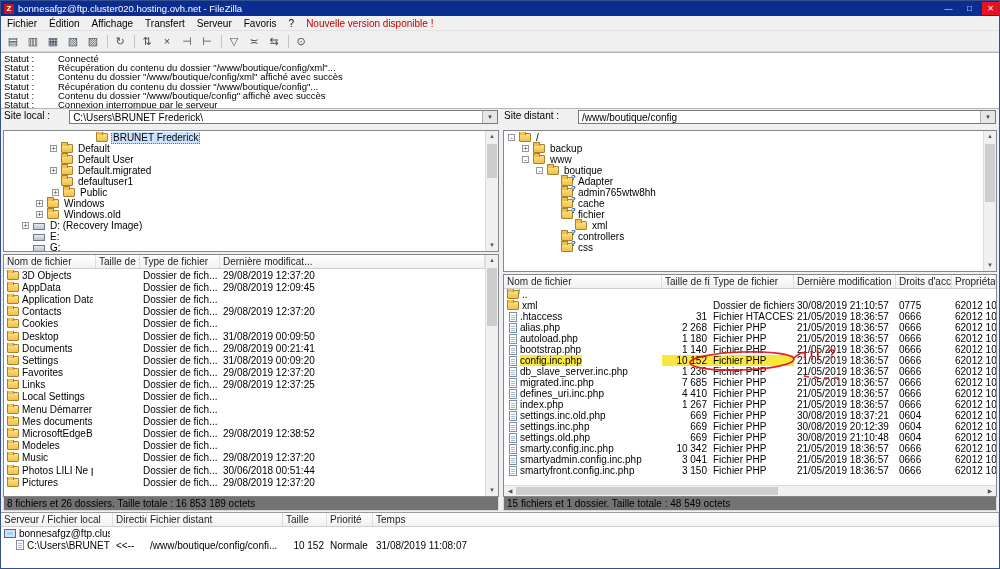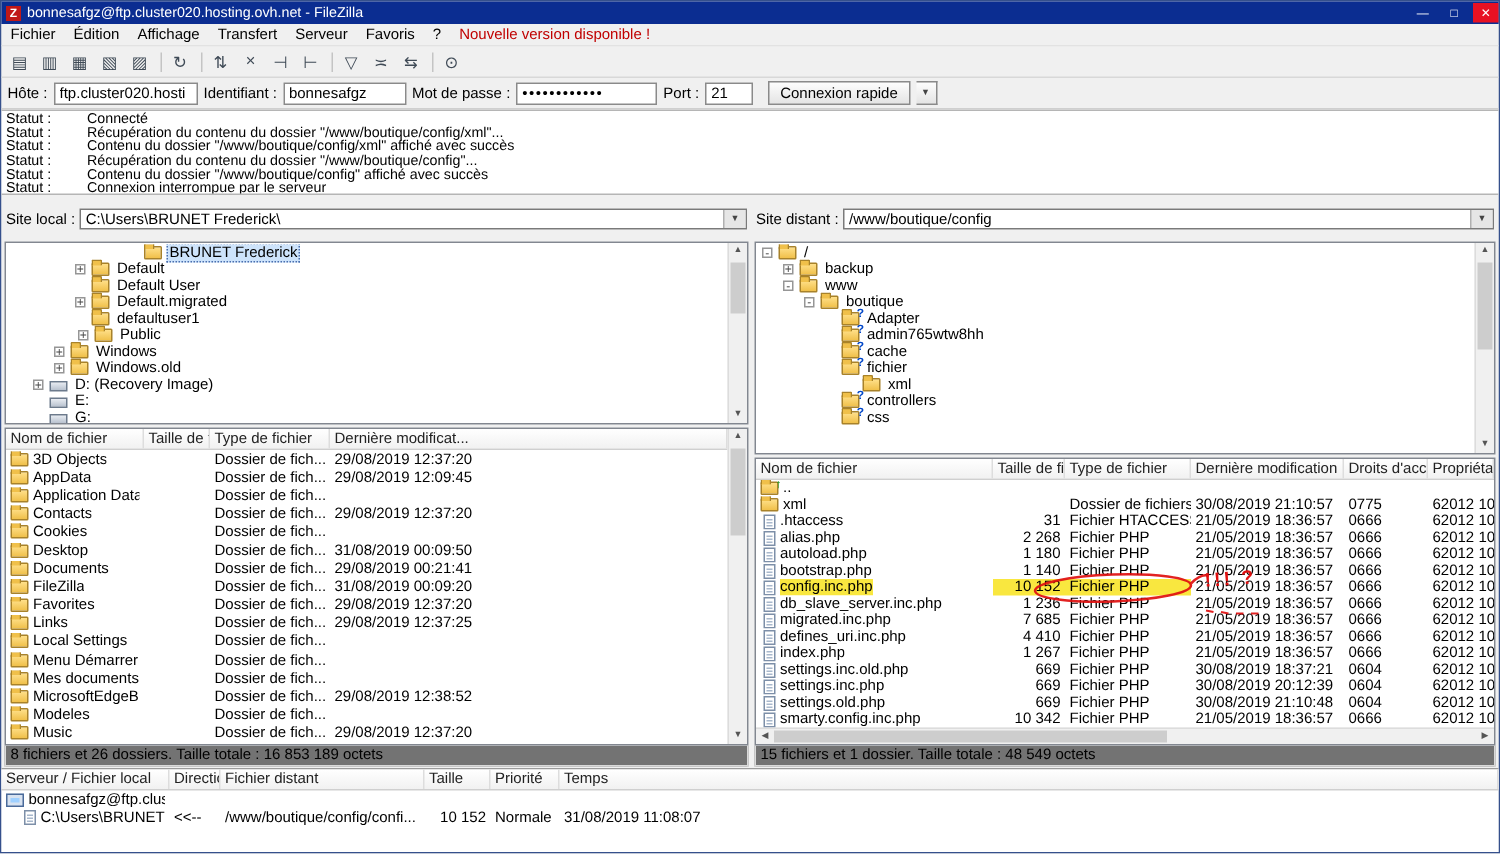--- a/index.html
+++ b/index.html
@@ -41,21 +41,21 @@
   .log-line{display:flex;line-height:9.2px;font-size:9.5px;white-space:nowrap;}
   .log-prefix{width:54px;flex:none;}
 
   
   .main{flex:1;display:flex;min-height:0;background:#f0f0f0;padding:1px 2px;}
   .col{display:flex;flex-direction:column;min-width:0;}
   .col.left{width:496px;flex:none;}
   .vsplit{width:4px;flex:none;}
   .col.right{flex:1;}
 
-  .path-bar{height:30px;display:flex;align-items:center;gap:3px;padding:0 1px;flex:none;white-space:nowrap;}
+  .path-bar{height:20px;display:flex;align-items:flex-start;gap:19px;padding:0 1px;flex:none;white-space:nowrap;}
   .combo{flex:1;display:flex;align-items:center;border:1px solid #7a7a7a;background:#fff;height:14px;min-width:0;}
   .combo .val{flex:1;padding:0 3px;overflow:hidden;white-space:nowrap;}
   .combo .drop{width:15px;height:100%;background:#e6e6e6;border-left:1px solid #b0b0b0;display:flex;align-items:center;justify-content:center;font-size:6px;color:#444;flex:none;}
 
   .tree{background:#fff;border:1px solid #828790;position:relative;overflow:hidden;flex:none;}
   .col.left .tree{height:122px;}
   .col.right .tree{height:142px;}
   .tree-inner{position:absolute;top:1px;left:0;right:13px;bottom:0;overflow:hidden;}
   .tree-row{height:11px;display:flex;align-items:center;white-space:nowrap;}
   .exp{width:7px;height:7px;margin-right:3px;flex:none;text-align:center;font-size:8px;line-height:5px;color:#444;}
@@ -196,32 +196,20 @@
 
       <span class="tb-item">≍</span>
 
       <span class="tb-item">⇆</span>
 
       <span class="tb-item sep"></span>
 
       <span class="tb-item">⊙</span>
     </div>
 
-  <div class="quickbar">
-    <span class="qc-label">Hôte :</span>
-    <input class="qc-input host" value="ftp.cluster020.hosti" style="">
-    <span class="qc-label">Identifiant :</span>
-    <input class="qc-input user" value="bonnesafgz" style="">
-    <span class="qc-label">Mot de passe :</span>
-    <input class="qc-input pass" value="••••••••••••" style="">
-    <span class="qc-label">Port :</span>
-    <input class="qc-input port" value="21" style="">
-    <button class="qc-btn">Connexion rapide</button>
-    <span class="qc-drop">▼</span>
-  </div>
 
   <div class="log">
 
       <div class="log-line">
         <span class="log-prefix">Statut :</span>
         <span class="log-text">Connecté</span>
       </div>
 
       <div class="log-line">
         <span class="log-prefix">Statut :</span>
@@ -415,21 +403,21 @@
                 <span class="txt">Documents</span>
               </span>
               <span class="cell num c-size"></span>
               <span class="cell c-type">Dossier de fich...</span>
               <span class="cell c-mod">29/08/2019 00:21:41</span>
             </div>
 
             <div class="f-row">
               <span class="cell name c-name">
                 <span class="icn" data-i="folder"></span>
-                <span class="txt">FileZilla</span>
+                <span class="txt">Settings</span>
               </span>
               <span class="cell num c-size"></span>
               <span class="cell c-type">Dossier de fich...</span>
               <span class="cell c-mod">31/08/2019 00:09:20</span>
             </div>
 
             <div class="f-row">
               <span class="cell name c-name">
                 <span class="icn" data-i="folder"></span>
                 <span class="txt">Favorites</span>

